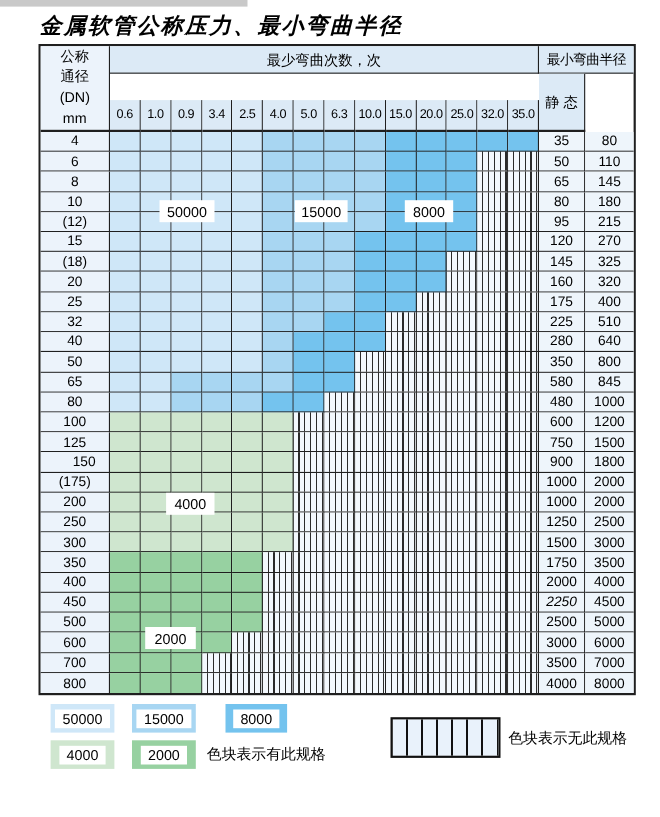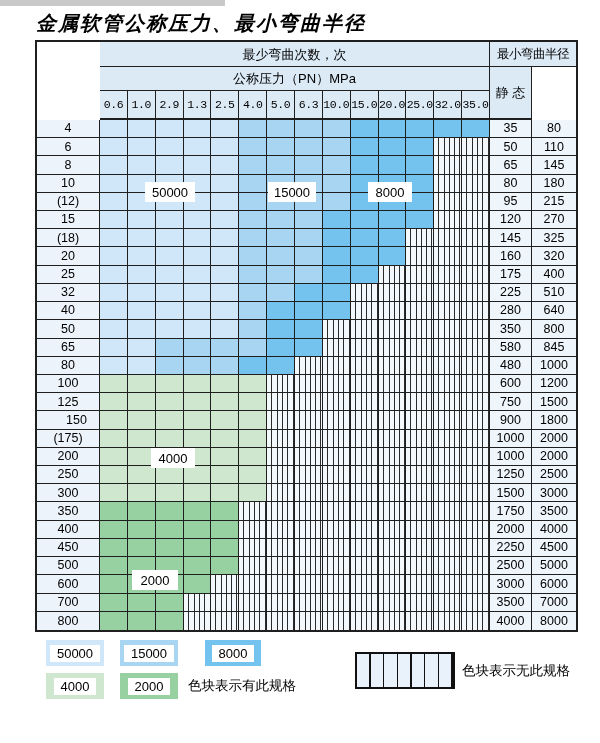--- a/index.html
+++ b/index.html
@@ -34,21 +34,21 @@
   .hd{background:var(--header-bg);font-size:13px;}
   .hdr-dn{
     grid-column:1;grid-row:1/4;flex-direction:column;line-height:1.45;
     background:var(--label-col-bg);border-bottom:2px solid var(--border);
   }
   .hdr-cycles{grid-column:2/16;grid-row:1;}
   .hdr-radius{grid-column:16/18;grid-row:1;border-right:none;font-size:12.5px;letter-spacing:-0.5px;}
   .hdr-ptitle{grid-column:2/16;grid-row:2;}
   .hdr-static{grid-column:16;grid-row:2/4;border-bottom:2px solid var(--border);}
   .hdr-dynamic{grid-column:17;grid-row:2/4;border-right:none;border-bottom:2px solid var(--border);}
-  .hdr-p{grid-row:3;font-size:11.5px;letter-spacing:-0.4px;border-bottom:2px solid var(--border);background:var(--header-bg);font-family:Liberation Mono, monospace;}
+  .hdr-p{grid-row:3;font-size:11.5px;letter-spacing:-0.4px;border-bottom:2px solid var(--border);background:var(--header-bg);}
   .dn{background:var(--label-col-bg);font-size:12.5px;}
   .val{background:#eef5fb;font-size:12.5px;}
   .c-l{background:var(--blue-50000);}
   .c-m{background:var(--blue-15000);}
   .c-d{background:var(--blue-8000);}
   .c-g{background:var(--green-4000);}
   .c-gg{background:var(--green-2000);}
   .c-x{background:repeating-linear-gradient(90deg,var(--stripe-bg) 0 4.3px,var(--stripe-line) 4.3px 5.3px);}
   
   .ov{
@@ -77,34 +77,39 @@
   .legend-text-no{position:absolute;left:462px;top:652px;height:37px;line-height:37px;font-size:13.5px;}
 </style>
 </head>
 <body>
 
 <div class="topbar"></div>
 
 <div class="page-title">金属软管公称压力、最小弯曲半径</div>
 
 <div class="tbl" id="tbl">
+  <div class="cell hd hdr-dn">
+    <span>公称</span>
+    <span>通径</span>
+    <span>(DN)</span>
+    <span>mm</span>
+  </div>
   <div class="cell hd hdr-cycles">最少弯曲次数，次</div>
   <div class="cell hd hdr-radius">最小弯曲半径</div>
-  <div class="cell hd hdr-ptitle">公称压力（PN）MPa</div>
   <div class="cell hd hdr-static">静 态</div>
 
   <div class="ov ov-50000">50000</div>
   <div class="ov ov-15000">15000</div>
   <div class="ov ov-8000">8000</div>
   <div class="ov ov-4000">4000</div>
   <div class="ov ov-2000">2000</div>
 <div class="cell hdr-p" style="grid-area: 3 / 2;">0.6</div>
     <div class="cell hdr-p" style="grid-area: 3 / 3;">1.0</div>
-    <div class="cell hdr-p" style="grid-area: 3 / 4;">2.9</div>
-    <div class="cell hdr-p" style="grid-area: 3 / 5;">1.3</div>
+    <div class="cell hdr-p" style="grid-area: 3 / 4;">0.9</div>
+    <div class="cell hdr-p" style="grid-area: 3 / 5;">3.4</div>
     <div class="cell hdr-p" style="grid-area: 3 / 6;">2.5</div>
     <div class="cell hdr-p" style="grid-area: 3 / 7;">4.0</div>
     <div class="cell hdr-p" style="grid-area: 3 / 8;">5.0</div>
     <div class="cell hdr-p" style="grid-area: 3 / 9;">6.3</div>
     <div class="cell hdr-p" style="grid-area: 3 / 10;">10.0</div>
     <div class="cell hdr-p" style="grid-area: 3 / 11;">15.0</div>
     <div class="cell hdr-p" style="grid-area: 3 / 12;">20.0</div>
     <div class="cell hdr-p" style="grid-area: 3 / 13;">25.0</div>
     <div class="cell hdr-p" style="grid-area: 3 / 14;">32.0</div>
     <div class="cell hdr-p" style="grid-area: 3 / 15;">35.0</div>
@@ -507,21 +512,21 @@
     <div class="cell c-gg" style="grid-area: 27 / 6;"></div>
     <div class="cell c-x" style="grid-area: 27 / 7;"></div>
     <div class="cell c-x" style="grid-area: 27 / 8;"></div>
     <div class="cell c-x" style="grid-area: 27 / 9;"></div>
     <div class="cell c-x" style="grid-area: 27 / 10;"></div>
     <div class="cell c-x" style="grid-area: 27 / 11;"></div>
     <div class="cell c-x" style="grid-area: 27 / 12;"></div>
     <div class="cell c-x" style="grid-area: 27 / 13;"></div>
     <div class="cell c-x" style="grid-area: 27 / 14;"></div>
     <div class="cell c-x" style="grid-area: 27 / 15;"></div>
-    <div class="cell val" style="grid-area: 27 / 16;">2250</div>
+    <div class="cell val" style="grid-area: 27 / 16; font-style: italic;">2250</div>
     <div class="cell val last-col" style="grid-area: 27 / 17;">4500</div>
     <div class="cell dn" style="grid-area: 28 / 1;">500</div>
     <div class="cell c-gg" style="grid-area: 28 / 2;"></div>
     <div class="cell c-gg" style="grid-area: 28 / 3;"></div>
     <div class="cell c-gg" style="grid-area: 28 / 4;"></div>
     <div class="cell c-gg" style="grid-area: 28 / 5;"></div>
     <div class="cell c-gg" style="grid-area: 28 / 6;"></div>
     <div class="cell c-x" style="grid-area: 28 / 7;"></div>
     <div class="cell c-x" style="grid-area: 28 / 8;"></div>
     <div class="cell c-x" style="grid-area: 28 / 9;"></div>

